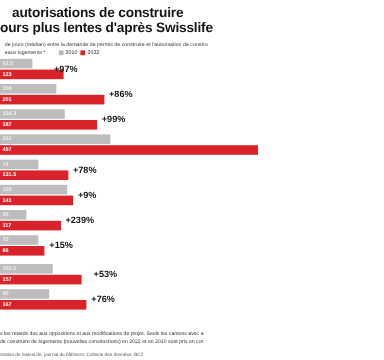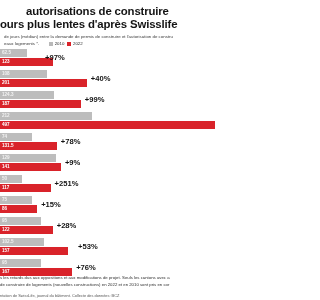--- a/index.html
+++ b/index.html
@@ -21,21 +21,21 @@
     padding: 5px 4px 0 4px;
   }
   .title-line {
     font-size: 11.4px;
     font-weight: bold;
     line-height: 13.2px;
     letter-spacing: -0.15px;
     color: #141414;
     white-space: nowrap;
   }
-  .title-line-1 { margin-left: 22px; }
+  .title-line-1 { margin-left: 6px; }
   .title-line-2 { margin-left: -4px; }
 
   .subtitle {
     margin-top: 3px;
     font-size: 4.4px;
     line-height: 6.2px;
     color: #3b3b3b;
     white-space: nowrap;
   }
   .subtitle-row {
@@ -177,21 +177,21 @@
     <div class="group">
       <div class="bar-row">
         <div class="bar bar-2010" style="width: 46.656px;">
           <span class="bar-value dark">108</span>
         </div>
       </div>
       <div class="bar-row">
         <div class="bar bar-2022" style="width: 86.832px;">
           <span class="bar-value">201</span>
         </div>
-        <span class="delta" style="left: 90.832px;">+40%</span>
+        <span class="delta" style="left: 90.832px;">+86%</span>
       </div>
     </div>
     <div class="group-gap"></div>
     <div class="group">
       <div class="bar-row">
         <div class="bar bar-2010" style="width: 53.6976px;">
           <span class="bar-value dark">124.3</span>
         </div>
       </div>
       <div class="bar-row">
@@ -246,51 +246,38 @@
     <div class="group">
       <div class="bar-row">
         <div class="bar bar-2010" style="width: 21.6px;">
           <span class="bar-value dark">50</span>
         </div>
       </div>
       <div class="bar-row">
         <div class="bar bar-2022" style="width: 50.544px;">
           <span class="bar-value">117</span>
         </div>
-        <span class="delta" style="left: 54.544px;">+251%</span>
+        <span class="delta" style="left: 54.544px;">+239%</span>
       </div>
     </div>
     <div class="group-gap"></div>
     <div class="group">
       <div class="bar-row">
         <div class="bar bar-2010" style="width: 32.4px;">
           <span class="bar-value dark">75</span>
         </div>
       </div>
       <div class="bar-row">
         <div class="bar bar-2022" style="width: 37.152px;">
           <span class="bar-value">86</span>
         </div>
         <span class="delta" style="left: 41.152px;">+15%</span>
       </div>
     </div>
     <div class="group-gap"></div>
-    <div class="group">
-      <div class="bar-row">
-        <div class="bar bar-2010" style="width: 41.04px;">
-          <span class="bar-value dark">95</span>
-        </div>
-      </div>
-      <div class="bar-row">
-        <div class="bar bar-2022" style="width: 52.704px;">
-          <span class="bar-value">122</span>
-        </div>
-        <span class="delta" style="left: 56.704px;">+28%</span>
-      </div>
-    </div>
     <div class="group-gap"></div>
     <div class="group">
       <div class="bar-row">
         <div class="bar bar-2010" style="width: 44.28px;">
           <span class="bar-value dark">102.5</span>
         </div>
       </div>
       <div class="bar-row">
         <div class="bar bar-2022" style="width: 67.824px;">
           <span class="bar-value">157</span>

